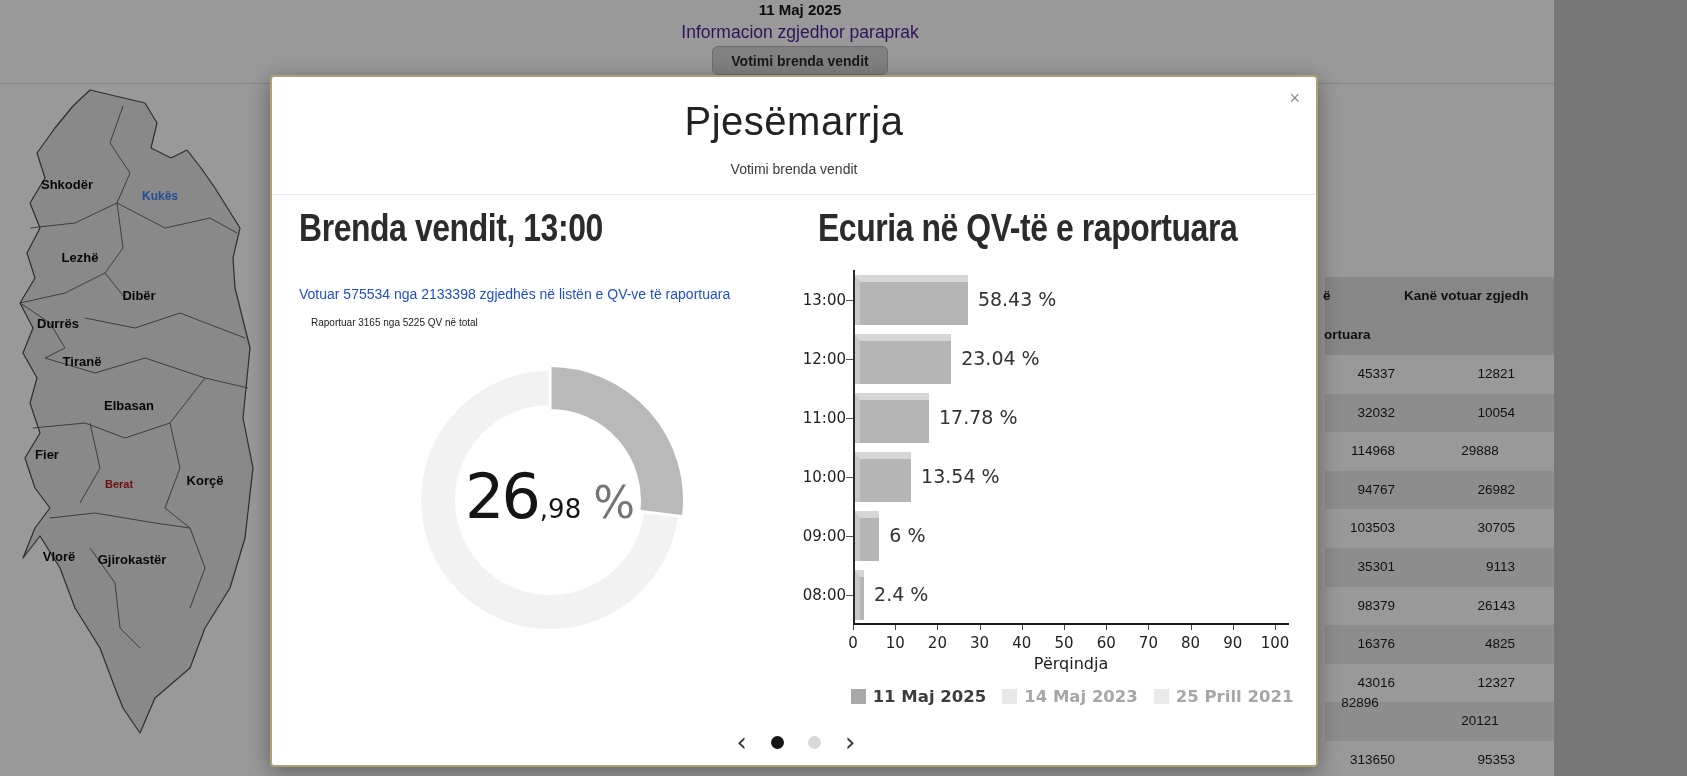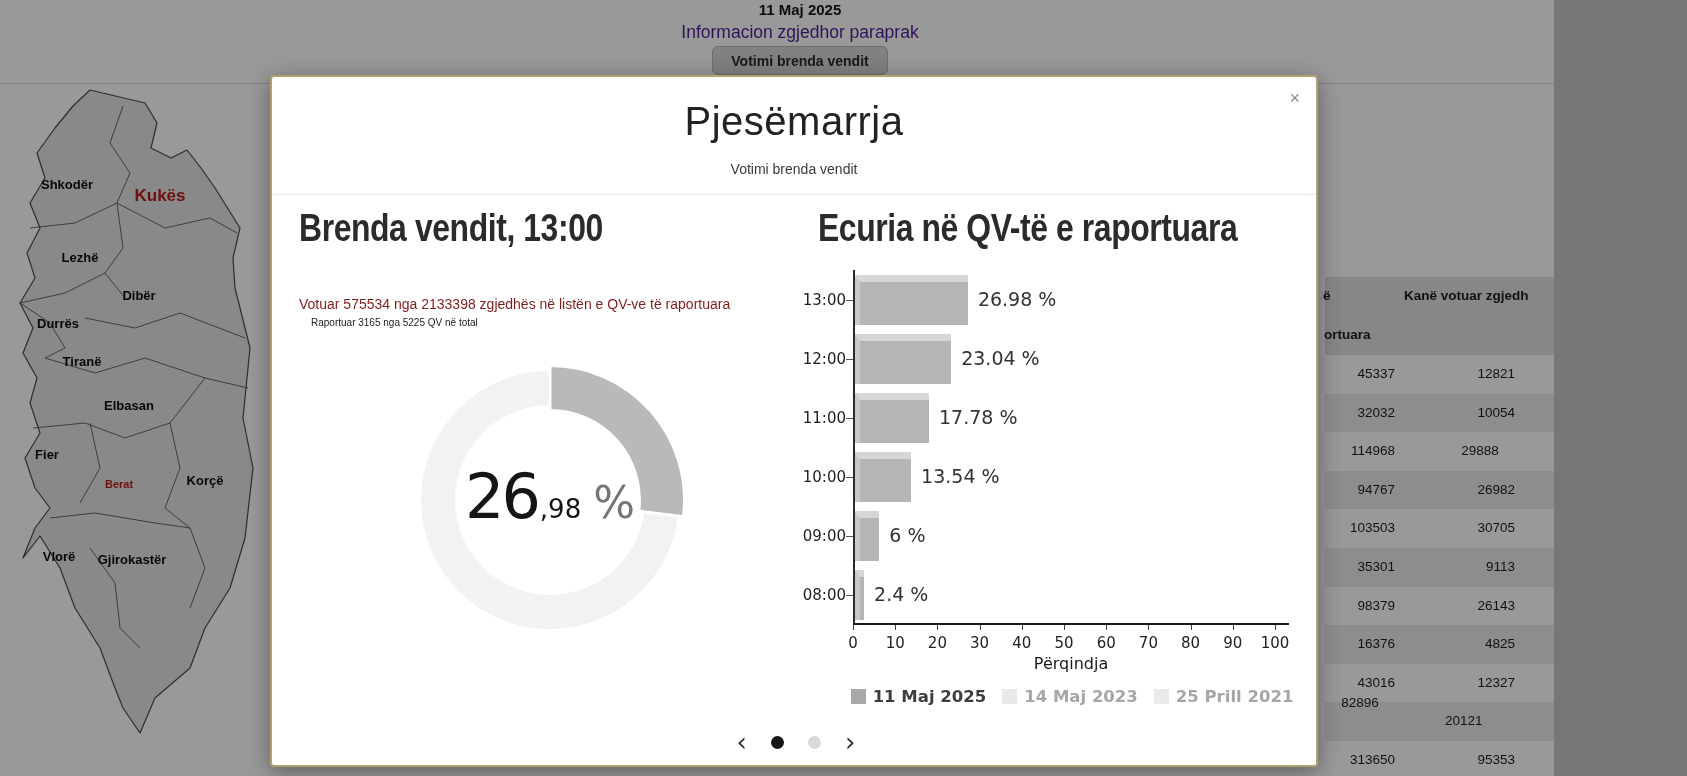--- a/index.html
+++ b/index.html
@@ -54,21 +54,21 @@
           <path d="M28,340 L80,335 L120,350 L165,335 L200,290"></path>
           <path d="M85,335 L95,380 L75,415"></path>
           <path d="M165,335 L175,380 L160,420 L185,440"></path>
           <path d="M45,430 L90,425 L150,435 L185,440"></path>
           <path d="M85,460 L110,495 L115,540 L135,560"></path>
           <path d="M185,440 L200,480 L185,520"></path>
         </g>
       </svg>
       <div style="position:absolute;inset:0;">
           <div style="position: absolute; left: 62px; top: 96px; transform: translate(-50%, -50%); font-weight: bold; font-size: 13px; color: rgb(13, 13, 13); white-space: nowrap;">Shkodër</div>
-          <div style="position: absolute; left: 155px; top: 108px; transform: translate(-50%, -50%); font-weight: bold; font-size: 17px; color: #b91c1c; white-space: nowrap;">Kukës</div>
+          <div style="position: absolute; left: 155px; top: 108px; transform: translate(-50%, -50%); font-weight: bold; font-size: 12px; color: #3b82f6; white-space: nowrap;">Kukës</div>
           <div style="position: absolute; left: 75px; top: 169px; transform: translate(-50%, -50%); font-weight: bold; font-size: 13px; color: rgb(13, 13, 13); white-space: nowrap;">Lezhë</div>
           <div style="position: absolute; left: 134px; top: 207px; transform: translate(-50%, -50%); font-weight: bold; font-size: 13px; color: rgb(13, 13, 13); white-space: nowrap;">Dibër</div>
           <div style="position: absolute; left: 53px; top: 235px; transform: translate(-50%, -50%); font-weight: bold; font-size: 13px; color: rgb(13, 13, 13); white-space: nowrap;">Durrës</div>
           <div style="position: absolute; left: 77px; top: 273px; transform: translate(-50%, -50%); font-weight: bold; font-size: 13px; color: rgb(13, 13, 13); white-space: nowrap;">Tiranë</div>
           <div style="position: absolute; left: 124px; top: 317px; transform: translate(-50%, -50%); font-weight: bold; font-size: 13px; color: rgb(13, 13, 13); white-space: nowrap;">Elbasan</div>
           <div style="position: absolute; left: 42px; top: 366px; transform: translate(-50%, -50%); font-weight: bold; font-size: 13px; color: rgb(13, 13, 13); white-space: nowrap;">Fier</div>
           <div style="position: absolute; left: 114px; top: 396px; transform: translate(-50%, -50%); font-weight: bold; font-size: 11px; color: #b91c1c; white-space: nowrap;">Berat</div>
           <div style="position: absolute; left: 200px; top: 392px; transform: translate(-50%, -50%); font-weight: bold; font-size: 13px; color: rgb(13, 13, 13); white-space: nowrap;">Korçë</div>
           <div style="position: absolute; left: 54px; top: 468px; transform: translate(-50%, -50%); font-weight: bold; font-size: 13px; color: rgb(13, 13, 13); white-space: nowrap;">Vlorë</div>
           <div style="position: absolute; left: 127px; top: 471px; transform: translate(-50%, -50%); font-weight: bold; font-size: 13px; color: rgb(13, 13, 13); white-space: nowrap;">Gjirokastër</div>
@@ -104,21 +104,21 @@
         <div style="position: absolute; left: 0px; top: 320.6px; width: 70px; text-align: right;">98379</div>
         <div style="position: absolute; left: 120px; top: 320.6px; width: 70px; text-align: right;">26143</div>
         <div style="position: absolute; left: 0px; top: 348.2px; width: 362px; height: 38.6px; background: rgb(236, 236, 236); border-bottom: 1px solid rgba(0, 0, 0, 0.05);"></div>
         <div style="position: absolute; left: 0px; top: 359.2px; width: 70px; text-align: right;">16376</div>
         <div style="position: absolute; left: 120px; top: 359.2px; width: 70px; text-align: right;">4825</div>
         <div style="position: absolute; left: 0px; top: 386.8px; width: 362px; height: 38.6px; background: rgb(255, 255, 255); border-bottom: 1px solid rgba(0, 0, 0, 0.05);"></div>
         <div style="position: absolute; left: 0px; top: 397.8px; width: 70px; text-align: right;">43016</div>
         <div style="position: absolute; left: 120px; top: 397.8px; width: 70px; text-align: right;">12327</div>
         <div style="position: absolute; left: 0px; top: 425.4px; width: 362px; height: 38.6px; background: rgb(236, 236, 236); border-bottom: 1px solid rgba(0, 0, 0, 0.05);"></div>
         <div style="position: absolute; left: 0px; top: 418px; width: 70px; text-align: center;">82896</div>
-        <div style="position: absolute; left: 120px; top: 436.4px; width: 70px; text-align: left;">20121</div>
+        <div style="position: absolute; left: 120px; top: 436.4px; width: 70px; text-align: center;">20121</div>
         <div style="position: absolute; left: 0px; top: 464px; width: 362px; height: 38.6px; background: rgb(255, 255, 255); border-bottom: 1px solid rgba(0, 0, 0, 0.05);"></div>
         <div style="position: absolute; left: 0px; top: 475px; width: 70px; text-align: right;">313650</div>
         <div style="position: absolute; left: 120px; top: 475px; width: 70px; text-align: right;">95353</div>
       </div>
 
     <div class="abs" style="left:1556px;top:242px;width:9px;height:23px;background:#3a3a3a;border-radius:2px;"></div>
   </div>
 
   <div class="overlay"></div>
 
@@ -130,21 +130,21 @@
 
     <div class="abs" style="left:0;top:84px;width:100%;text-align:center;font-size:14px;color:#3a3a3a;">Votimi brenda vendit</div>
 
     <div class="abs" style="left:0;top:117px;width:100%;height:1px;background:#eaeaea;"></div>
 
     <div class="abs" style="left:27px;top:130px;font-size:38px;">
       <span class="heavy heavy-left">Brenda vendit, 13:00</span>
     </div>
 
     <div class="abs" style="left:39px;top:196px;font-size:10px;color:#222;margin-top:44px;">Raportuar 3165 nga 5225 QV në total</div>
-    <div class="abs" style="left:27px;top:219px;font-size:14px;color:#7f1d1d;">Votuar 575534 nga 2133398 zgjedhës në listën e QV-ve të raportuara</div>
+    <div class="abs" style="left:27px;top:209px;font-size:14px;color:#1d4ed8;">Votuar 575534 nga 2133398 zgjedhës në listën e QV-ve të raportuara</div>
 
     <svg class="abs" width="300" height="300" viewBox="0 0 300 300" style="left:128px;top:273px;">
       <circle cx="150" cy="150" r="112" fill="none" stroke="#f2f2f2" stroke-width="34"></circle>
       <path id="donut-arc" fill="none" stroke="#b9b9b9" stroke-width="42" d="M150 38 A112 112 0 0 1 261.1 163.9"></path>
       <line id="donut-notch-start" stroke="#fff" stroke-width="3" x1="150" y1="13" x2="150" y2="62"></line>
       <line id="donut-notch-end" stroke="#fff" stroke-width="3" x1="285.9" y1="167.0" x2="237.3" y2="160.9"></line>
     </svg>
 
     <div class="abs chartfont" style="left:128px;top:383px;width:300px;height:84px;display:flex;justify-content:center;align-items:baseline;">
       <span style="font-size:62px;letter-spacing:-3px;color:#151515;">26</span>
@@ -153,21 +153,21 @@
     </div>
 
     <div class="abs" style="left:456px;top:130px;width:600px;text-align:center;font-size:38px;">
       <span class="heavy">Ecuria në QV-të e raportuara</span>
     </div>
 
     <div class="abs" id="barchart" style="left:0;top:0;width:1048px;height:692px;pointer-events:none;">
         <div style="position: absolute; left: 482px; top: 214px; width: 92px; text-align: right; font-size: 15px; color: rgb(29, 29, 29); font-family: &quot;DejaVu Sans&quot;, sans-serif;">13:00</div>
         <div style="position: absolute; left: 574px; top: 223px; width: 7px; height: 1px; background: rgb(85, 85, 85);"></div>
         <div style="position: absolute; left: 582px; top: 198px; width: 113.9px; height: 50px; background: rgb(181, 181, 181); border-top: 7px solid rgb(214, 214, 214); border-left: 6px solid rgb(200, 200, 200); box-sizing: border-box;"></div>
-        <div style="position: absolute; left: 705.9px; top: 211px; font-size: 19px; color: rgb(51, 51, 51); font-family: &quot;DejaVu Sans&quot;, sans-serif; white-space: nowrap;">26.98 %</div>
+        <div style="position: absolute; left: 705.9px; top: 211px; font-size: 19px; color: rgb(51, 51, 51); font-family: &quot;DejaVu Sans&quot;, sans-serif; white-space: nowrap;">58.43 %</div>
         <div style="position: absolute; left: 482px; top: 273px; width: 92px; text-align: right; font-size: 15px; color: rgb(29, 29, 29); font-family: &quot;DejaVu Sans&quot;, sans-serif;">12:00</div>
         <div style="position: absolute; left: 574px; top: 282px; width: 7px; height: 1px; background: rgb(85, 85, 85);"></div>
         <div style="position: absolute; left: 582px; top: 257px; width: 97.2px; height: 50px; background: rgb(181, 181, 181); border-top: 7px solid rgb(214, 214, 214); border-left: 6px solid rgb(200, 200, 200); box-sizing: border-box;"></div>
         <div style="position: absolute; left: 689.2px; top: 270px; font-size: 19px; color: rgb(51, 51, 51); font-family: &quot;DejaVu Sans&quot;, sans-serif; white-space: nowrap;">23.04 %</div>
         <div style="position: absolute; left: 482px; top: 332px; width: 92px; text-align: right; font-size: 15px; color: rgb(29, 29, 29); font-family: &quot;DejaVu Sans&quot;, sans-serif;">11:00</div>
         <div style="position: absolute; left: 574px; top: 341px; width: 7px; height: 1px; background: rgb(85, 85, 85);"></div>
         <div style="position: absolute; left: 582px; top: 316px; width: 75px; height: 50px; background: rgb(181, 181, 181); border-top: 7px solid rgb(214, 214, 214); border-left: 6px solid rgb(200, 200, 200); box-sizing: border-box;"></div>
         <div style="position: absolute; left: 667px; top: 329px; font-size: 19px; color: rgb(51, 51, 51); font-family: &quot;DejaVu Sans&quot;, sans-serif; white-space: nowrap;">17.78 %</div>
         <div style="position: absolute; left: 482px; top: 391px; width: 92px; text-align: right; font-size: 15px; color: rgb(29, 29, 29); font-family: &quot;DejaVu Sans&quot;, sans-serif;">10:00</div>
         <div style="position: absolute; left: 574px; top: 400px; width: 7px; height: 1px; background: rgb(85, 85, 85);"></div>

